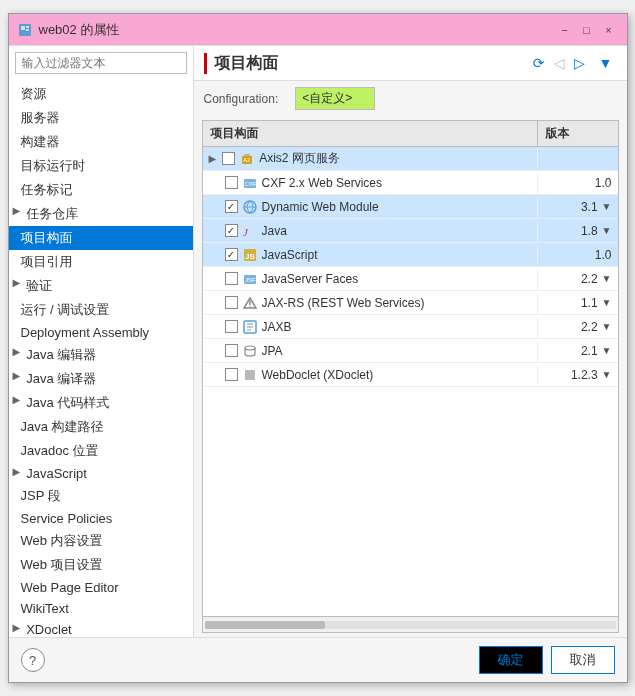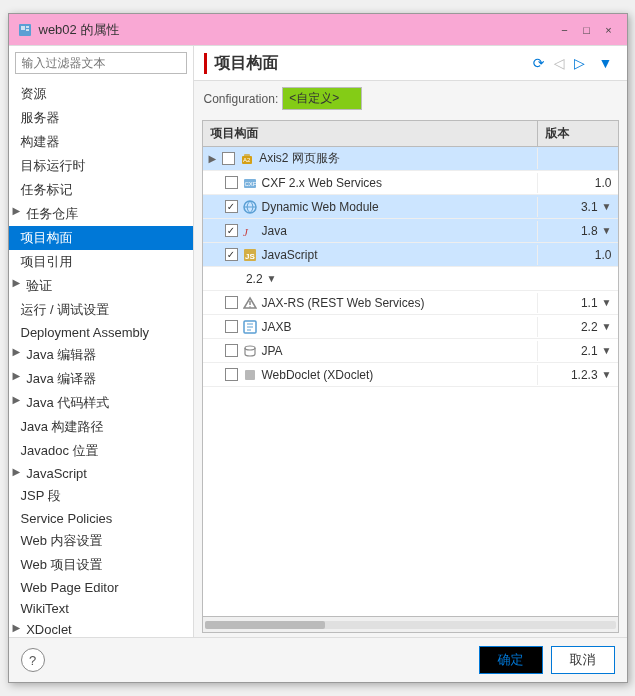--- a/index.html
+++ b/index.html
@@ -141,26 +141,26 @@
       background: transparent;
       font-size: 14px;
       color: #0078d7;
     }
     .separator-v { color: #bbb; font-size: 14px; }
 
     .config-row {
       display: flex;
       align-items: center;
       padding: 6px 10px;
-      gap: 4px;
+      gap: 17px;
       background: #f5f5f5;
     }
     .config-label { font-size: 12px; color: #555; }
     .config-value {
-      background: #84cc16;
+      background: #bef264;
       border: 1px solid #bbb;
       padding: 2px 6px;
       font-size: 12px;
       color: #333;
       min-width: 80px;
     }
 
     .table-container {
       flex: 1;
       margin: 4px 8px;
@@ -514,20 +514,31 @@
                     <text x="2" y="11" font-size="8" fill="#fff" font-family="Arial" font-weight="bold">JS</text>
                   </svg>
                 </span>
                 <span>JavaScript</span>
               </div>
               <div class="td-version">
                 <span>1.0</span>
               </div>
             </div>
             <div class="table-row">
+              <div class="td-facet">
+                <span style="width: 12px; display: inline-block;"></span>
+                <div class="checkbox"></div>
+                <span class="row-icon">
+                  <svg width="14" height="14" viewBox="0 0 14 14">
+                    <rect x="1" y="3" width="12" height="9" rx="1" fill="#5a9fd4" opacity="0.8"></rect>
+                    <text x="2" y="10" font-size="6" fill="#fff" font-family="Arial">JSF</text>
+                  </svg>
+                </span>
+                <span>JavaServer Faces</span>
+              </div>
               <div class="td-version">
                 <span>2.2</span>
                 <span class="dropdown-arrow"> ▼</span>
               </div>
             </div>
             <div class="table-row">
               <div class="td-facet">
                 <span style="width: 12px; display: inline-block;"></span>
                 <div class="checkbox"></div>
                 <span class="row-icon">

